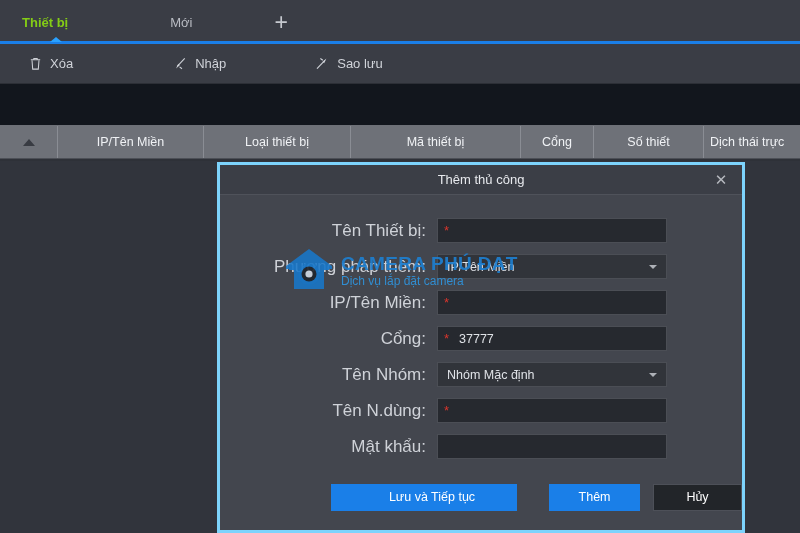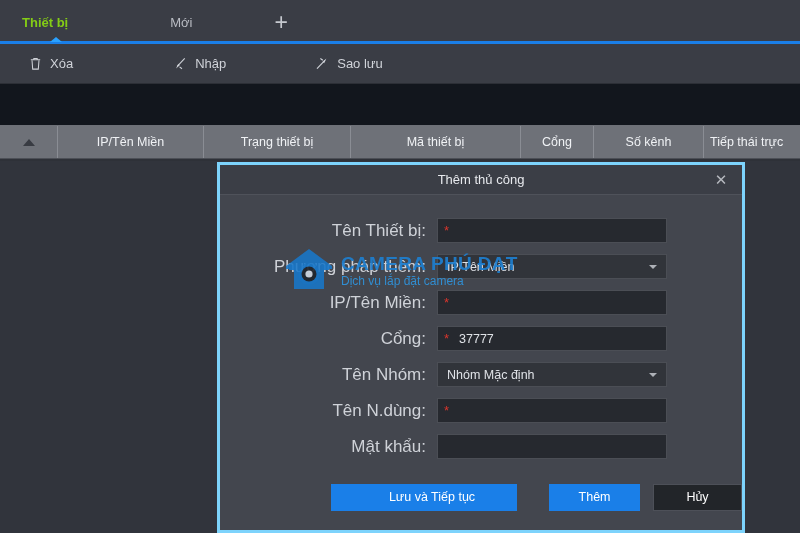--- a/index.html
+++ b/index.html
@@ -289,33 +289,33 @@
 <div id="filterband"></div>
 
 <div id="tablehead">
   <div class="th sortcol">
     <span class="sort-tri"></span>
   </div>
   <div class="th" style="width:146px;">
     <span>IP/Tên Miền</span>
   </div>
   <div class="th" style="width:147px;">
-    <span>Trạng thiết bị</span>
+    <span>Loại thiết bị</span>
   </div>
   <div class="th" style="width:170px;">
     <span>Mã thiết bị</span>
   </div>
   <div class="th" style="width:73px;">
     <span>Cổng</span>
   </div>
   <div class="th" style="width:110px;">
-    <span>Số kênh</span>
+    <span>Số thiết</span>
   </div>
   <div class="th" style="width:96px;justify-content:flex-start;padding-left:6px;border-right:none;">
-    <span>Tiếp thái trực</span>
+    <span>Dịch thái trực</span>
   </div>
 </div>
 
 <div id="body"></div>
 
 <div id="dialog">
 
   <div id="dlg-title">
     <span>Thêm thủ công</span>
     <span id="dlg-close">✕</span>

